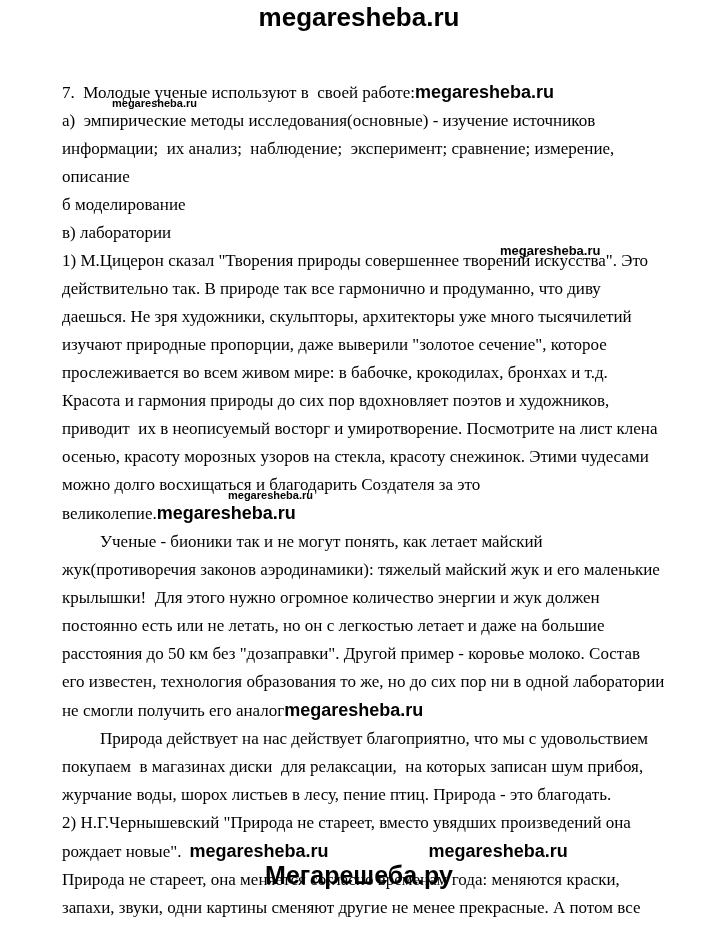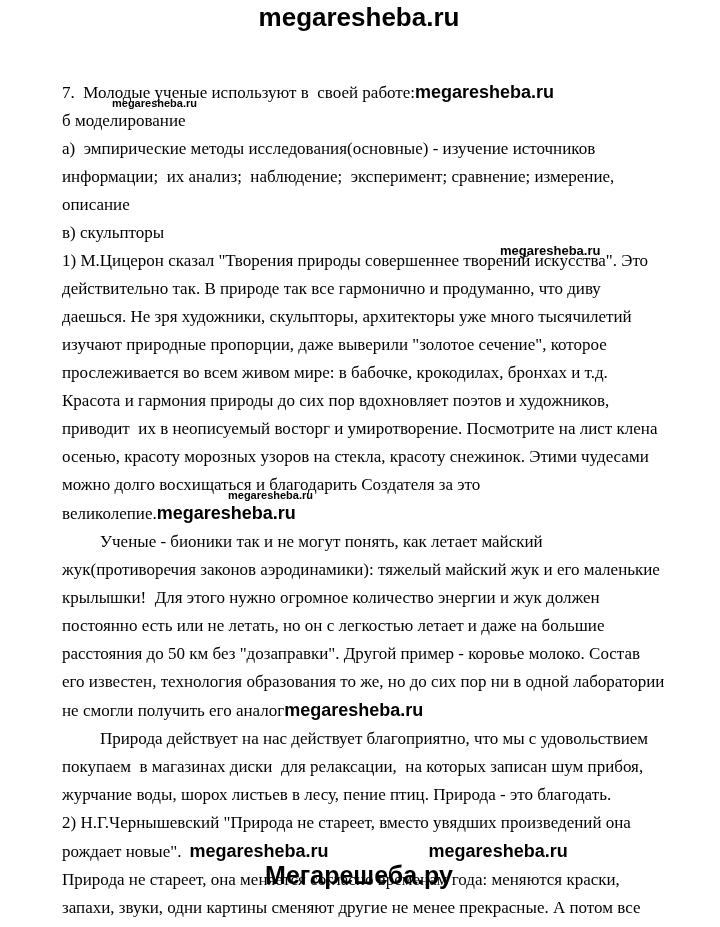--- a/index.html
+++ b/index.html
@@ -65,23 +65,23 @@
 <body>
 
 <div class="page">
 
   <div class="top-title">megaresheba.ru</div>
 
   <div class="content">
 
     <p><span>7.  Молодые ученые используют в  своей работе:</span><span class="wm-inline">megaresheba.ru</span></p>
 
+    <p>а)  эмпирические методы исследования(основные) - изучение источников информации;  их анализ;  наблюдение;  эксперимент; сравнение; измерение, описание</p>
     <p>б моделирование</p>
-    <p>а)  эмпирические методы исследования(основные) - изучение источников информации;  их анализ;  наблюдение;  эксперимент; сравнение; измерение, описание</p>
-    <p>в) скульпторы</p>
+    <p>в) лаборатории</p>
 
 
     <p><span>1) М.Цицерон сказал "Творения природы совершеннее творений искусства". Это действительно так. В природе так все гармонично и продуманно, что диву даешься. Не зря художники, скульпторы, архитекторы уже много тысячилетий изучают природные пропорции, даже выверили "золотое сечение", которое прослеживается во всем живом мире: в бабочке, крокодилах, бронхах и т.д. Красота и гармония природы до сих пор вдохновляет поэтов и художников, приводит  их в неописуемый восторг и умиротворение. Посмотрите на лист клена осенью, красоту морозных узоров на стекла, красоту снежинок. Этими чудесами можно долго восхищаться и благодарить Создателя за это великолепие.</span><span class="wm-inline">megaresheba.ru</span></p>
 
     <p class="indent"><span>Ученые - бионики так и не могут понять, как летает майский жук(противоречия законов аэродинамики): тяжелый майский жук и его маленькие крылышки!  Для этого нужно огромное количество энергии и жук должен постоянно есть или не летать, но он с легкостью летает и даже на большие расстояния до 50 км без "дозаправки". Другой пример - коровье молоко. Состав его известен, технология образования то же, но до сих пор ни в одной лаборатории не смогли получить его аналог</span><span class="wm-inline">megaresheba.ru</span></p>
 
     <p class="indent">Природа действует на нас действует благоприятно, что мы с удовольствием покупаем  в магазинах диски  для релаксации,  на которых записан шум прибоя, журчание воды, шорох листьев в лесу, пение птиц. Природа - это благодать.</p>
 
     <p><span>2) Н.Г.Чернышевский "Природа не стареет, вместо увядших произведений она рождает новые".</span><span class="wm-inline wm-gap1">megaresheba.ru</span><span class="wm-inline wm-gap2">megaresheba.ru</span></p>
 

